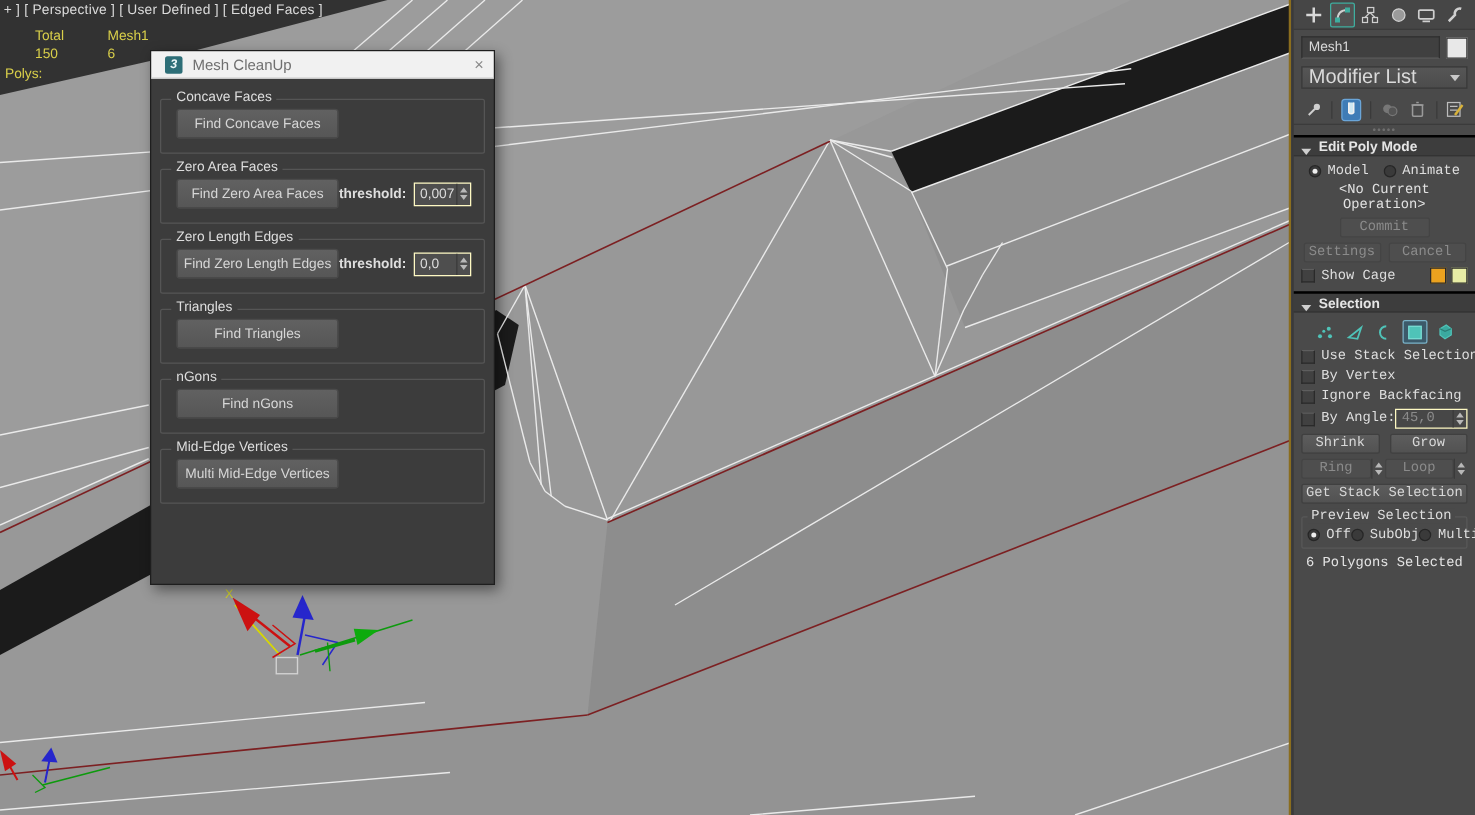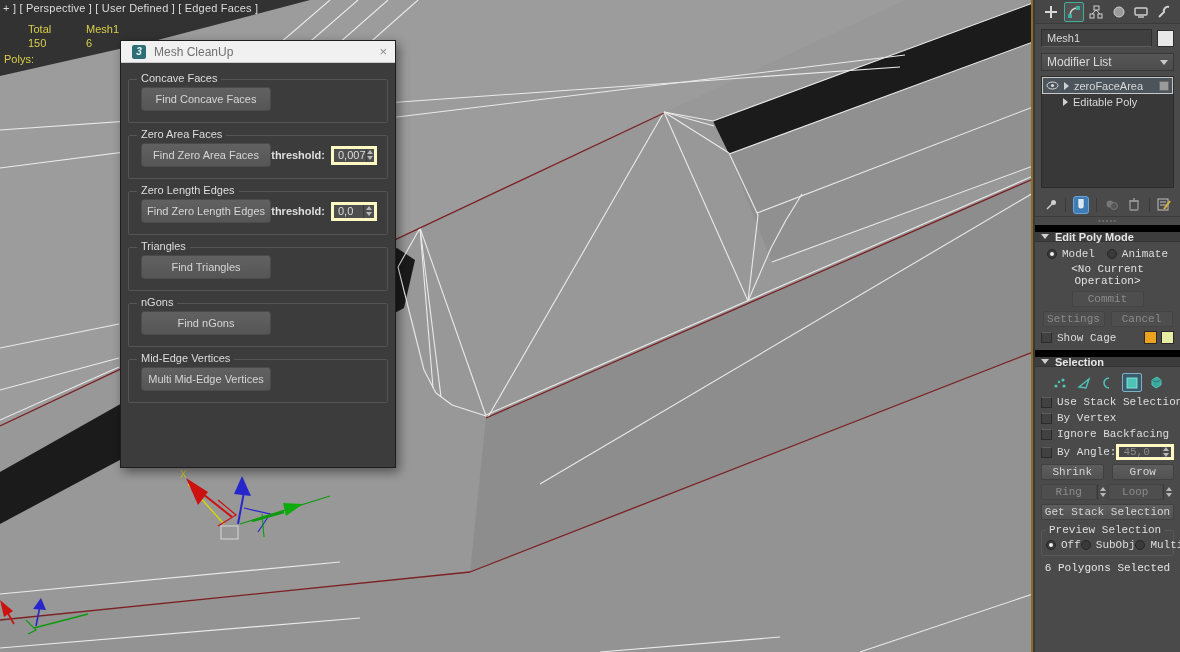--- a/index.html
+++ b/index.html
@@ -34,21 +34,21 @@
 
   .grp { position:relative; border:1px solid #555; border-radius:2px; margin-top:12px;
          height:44px; padding:7px 10px 0 12px; display:flex; align-items:flex-start; }
   .grp-label { position:absolute; top:-8px; left:8px; background:#3c3c3c; padding:0 4px;
                font-size:11px; color:#dedede; white-space:nowrap; }
   .find-btn { width:130px; height:24px; background:linear-gradient(#616161,#565656);
               border:1px solid #4a4a4a; border-radius:3px; color:#d6d6d6; font-size:11px;
               display:flex; align-items:center; justify-content:center; cursor:pointer; }
   .thr { margin-left:auto; display:flex; align-items:center; height:24px; }
   .thr-label { color:#dedede; font-size:11px; font-weight:bold; margin-right:6px; }
-  .spin-field { width:46px; height:19px; background:#4e4e4e; border:3px solid #fef9c3;
+  .spin-field { width:46px; height:19px; background:#4e4e4e; border:1px solid #fef9c3;
                 display:flex; align-items:center; position:relative; }
   .spin-val { color:#dcdcdc; font-size:11px; padding-left:4px; flex:1; }
   .spin-btns { width:11px; height:100%; border-left:1px solid #3a3a3a; display:flex;
                flex-direction:column; align-items:center; justify-content:center; gap:2px; }
   .tri-up   { width:0; height:0; border-left:3px solid transparent; border-right:3px solid transparent; border-bottom:4px solid #b8b8b8; }
   .tri-down { width:0; height:0; border-left:3px solid transparent; border-right:3px solid transparent; border-top:4px solid #b8b8b8; }
   #megafind { margin-top:8px; width:100%; height:48px; background:linear-gradient(#6a6a6a,#5e5e5e);
               border:1px solid #4a4a4a; border-radius:3px; color:#e4e4e4; font-size:11px; letter-spacing:1px;
               display:flex; align-items:center; justify-content:center; cursor:pointer; }
 
@@ -56,37 +56,37 @@
   #panel { position:absolute; left:1033px; top:0; width:147px; height:652px; background:#4a4a4a; border-left:2px solid #3a3a3a; }
   #tabbar { height:24px; background:#464646; display:flex; align-items:center; justify-content:space-between; padding:0 6px; border-bottom:1px solid #3b3b3b; }
   .tab { width:20px; height:20px; display:flex; align-items:center; justify-content:center; cursor:pointer; }
   .tab.active { border:1px solid #3fae9f; border-radius:2px; background:#525252; }
   .row { display:flex; align-items:center; padding:0 6px; }
   #name-row { margin-top:5px; }
   #name-field { flex:1; height:18px; background:#404040; border:1px solid #2f2f2f; border-bottom-color:#5c5c5c;
                 color:#d8d8d8; font-size:11px; line-height:17px; padding-left:5px; }
   #color-swatch { width:17px; height:17px; background:#e8e8e8; border:1px solid #2f2f2f; margin-left:5px; cursor:pointer; }
   #modlist { margin-top:6px; height:18px; background:linear-gradient(#565656,#4c4c4c); border:1px solid #383838;
-             display:flex; align-items:center; color:#dadada; font-size:12px; padding:0 5px; cursor:pointer; }
+             display:flex; align-items:center; color:#dadada; font-size:16px; padding:0 5px; cursor:pointer; }
   #modlist .caret { margin-left:auto; }
   .caret-down { width:0; height:0; border-left:4px solid transparent; border-right:4px solid transparent; border-top:5px solid #c9c9c9; }
   #stackbox { margin:5px 6px 0; height:112px; background:#383838; border:1px solid #2c2c2c; }
   .stack-row { height:16px; display:flex; align-items:center; font-size:11px; color:#d8d8d8; padding:0 3px; cursor:pointer; }
   .stack-row.sel { background:#4c545c; border:1px solid #c8c8c8; height:17px; }
   .stack-row .tri-r { width:0; height:0; border-top:4px solid transparent; border-bottom:4px solid transparent; border-left:5px solid #cfcfcf; margin:0 5px; }
   .stack-sq { width:10px; height:10px; background:#9a9a9a; border:1px solid #6a6a6a; margin-left:auto; }
   #stack-tools { margin-top:5px; height:24px; display:flex; align-items:center; padding:0 8px; gap:7px; border-bottom:1px solid #3b3b3b; }
   .tool-btn { display:flex; align-items:center; justify-content:center; width:18px; height:18px; cursor:pointer; }
   .tool-btn.active { background:#3f7cb6; border:1px solid #6aa5d8; border-radius:3px; }
   .tool-sep { width:1px; height:14px; background:#3a3a3a; }
   #grip { height:8px; display:flex; align-items:center; justify-content:center; }
   #grip span { color:#6f6f6f; font-size:8px; letter-spacing:1px; line-height:4px; }
 
-  .rollout-h { height:17px; background:#3d3d3d; border-top:7px solid #000000; border-bottom:1px solid #333;
-               display:flex; align-items:center; padding:0 6px; color:#e6e6e6; font-size:11px; font-weight:bold; cursor:pointer; }
+  .rollout-h { height:17px; background:#3d3d3d; border-top:2px solid #000000; border-bottom:1px solid #333;
+               display:flex; align-items:flex-end; padding:0 6px; color:#e6e6e6; font-size:11px; font-weight:bold; cursor:pointer; }
   .rollout-h .tri { width:0; height:0; border-left:4px solid transparent; border-right:4px solid transparent;
                     border-top:5px solid #cfcfcf; margin-right:6px; }
   .ro-body { padding:4px 6px 6px; font-size:11px; color:#dedede;font-family:Liberation Mono, monospace; }
 
   .radio { width:10px; height:10px; border-radius:50%; background:#3a3a3a; border:1px solid #262626;
            display:inline-block; position:relative; flex:none; cursor:pointer; }
   .radio.on::after { content:""; position:absolute; left:2px; top:2px; width:4px; height:4px; border-radius:50%; background:#eee; }
   .check { width:11px; height:11px; background:#414141; border:1px solid #2a2a2a; border-top-color:#5e5e5e;
            display:inline-block; flex:none; cursor:pointer; }
   .lbl { margin-left:5px; white-space:nowrap; }
@@ -325,35 +325,20 @@
       <div id="color-swatch"></div>
     </div>
 
     <div class="row">
         <div id="modlist" style="flex:1">
       <span>Modifier List</span>
       <span class="caret caret-down"></span>
     </div>
       </div>
 
-    <div id="stackbox">
-      <div class="stack-row sel">
-        <svg width="13" height="9">
-            <ellipse cx="6.5" cy="4.5" rx="5.5" ry="3.5" fill="none" stroke="#d8d8d8"></ellipse>
-            <circle cx="6.5" cy="4.5" r="1.6" fill="#d8d8d8"></circle>
-          </svg>
-        <span class="tri-r"></span>
-        <span>zeroFaceArea</span>
-        <span class="stack-sq"></span>
-      </div>
-      <div class="stack-row">
-        <span class="tri-r" style="margin-left:18px"></span>
-        <span>Editable Poly</span>
-      </div>
-    </div>
 
     <div id="stack-tools">
       <div class="tool-btn">
         <svg width="12" height="12">
             <line x1="2" y1="10" x2="7" y2="5" stroke="#cfcfcf" stroke-width="1.5"></line>
             <circle cx="8.5" cy="3.5" r="2.5" fill="#cfcfcf"></circle>
           </svg>
       </div>
       <div class="tool-sep"></div>
       <div class="tool-btn active">

